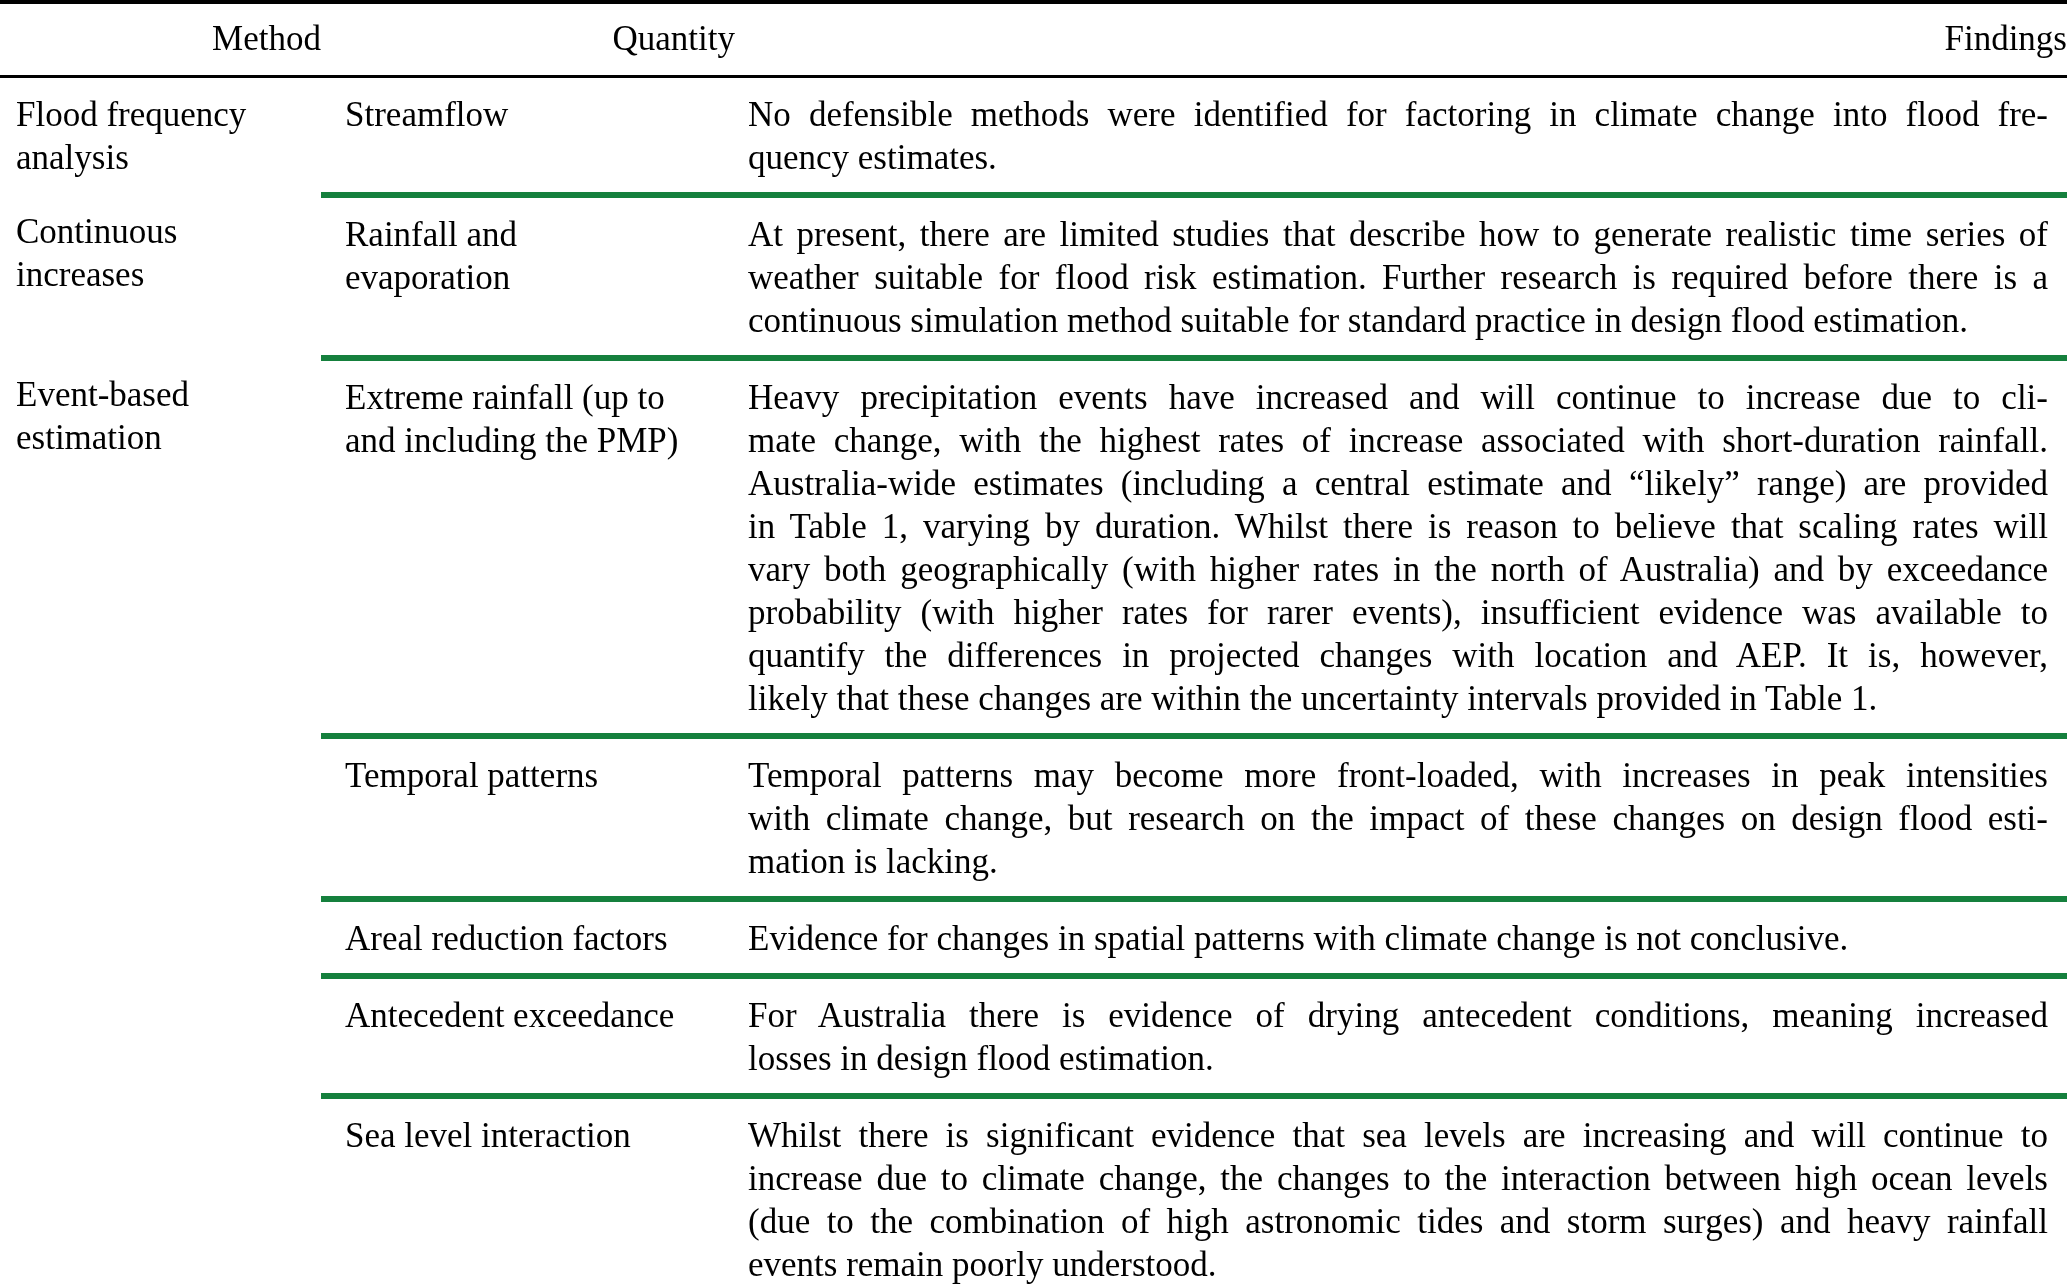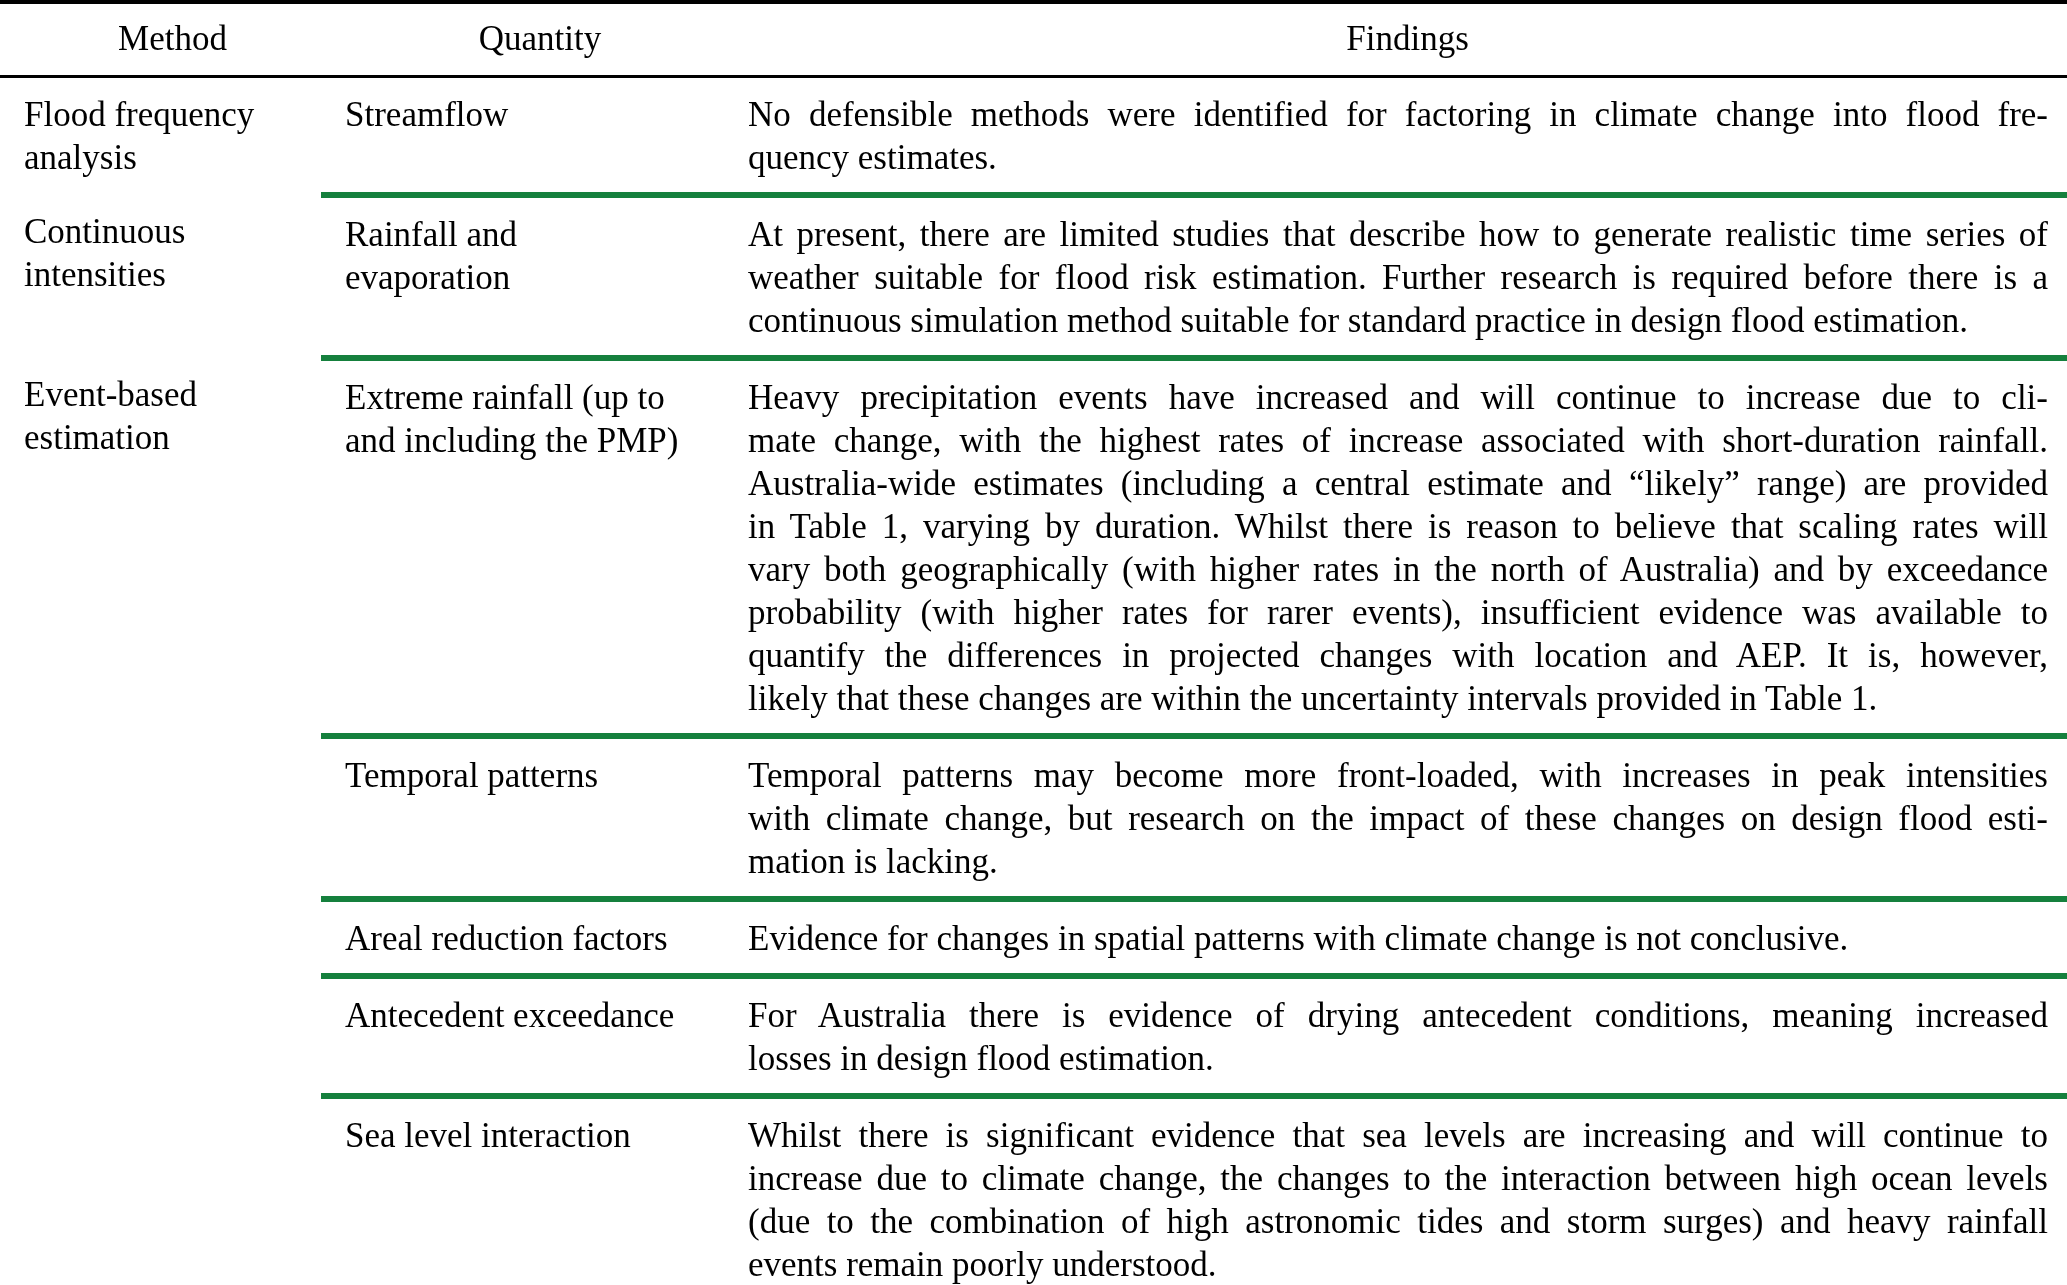--- a/index.html
+++ b/index.html
@@ -16,35 +16,35 @@
     table-layout: fixed;
     border-top: 4px solid #000000;
     border-bottom: 5px solid #000000;
     font-size: 35px;
     line-height: 43px;
   }
   col.c-method   { width: 321px; }
   col.c-quantity { width: 414px; }
   col.c-findings { width: 1332px; }
   th {
-    text-align: center;
+    text-align: right;
     font-weight: normal;
     vertical-align: top;
     padding: 13px 0 15px 0;
     border-bottom: 3px solid #000000;
     font-size: 35px;
   }
   th.h-method   { padding-left: 24px; }
   th.h-quantity { padding-left: 24px; }
   th.h-findings { padding-left: 13px; }
   td {
     vertical-align: top;
     padding: 15px 0 13px 0;
   }
-  td.method-cell   { padding-left: 24px; }
+  td.method-cell   { padding-left: 16px; }
   td.quantity-cell { padding-left: 24px; margin-top: 35px; }
   td.findings-cell { padding-left: 13px; padding-right: 19px; }
   td.ruled { border-top: 6px solid #15803d; }
   .cell-line { text-align: left; white-space: nowrap; }
   .fline {
     text-align: justify;
     text-align-last: justify;
     overflow: hidden;
   }
   .fline.last {
@@ -78,21 +78,21 @@
           <div class="cell-line">Streamflow</div>
         </td>
         <td class="findings-cell">
           <div class="fline">No defensible methods were identified for factoring in climate change into flood fre-</div>
           <div class="fline last">quency estimates.</div>
         </td>
       </tr>
       <tr>
         <td class="method-cell" rowspan="1">
           <div class="cell-line">Continuous</div>
-          <div class="cell-line">intensities</div>
+          <div class="cell-line">increases</div>
         </td>
         <td class="quantity-cell ruled">
           <div class="cell-line">Rainfall and</div>
           <div class="cell-line">evaporation</div>
         </td>
         <td class="findings-cell ruled">
           <div class="fline">At present, there are limited studies that describe how to generate realistic time series of</div>
           <div class="fline">weather suitable for flood risk estimation. Further research is required before there is a</div>
           <div class="fline last">continuous simulation method suitable for standard practice in design flood estimation.</div>
         </td>

